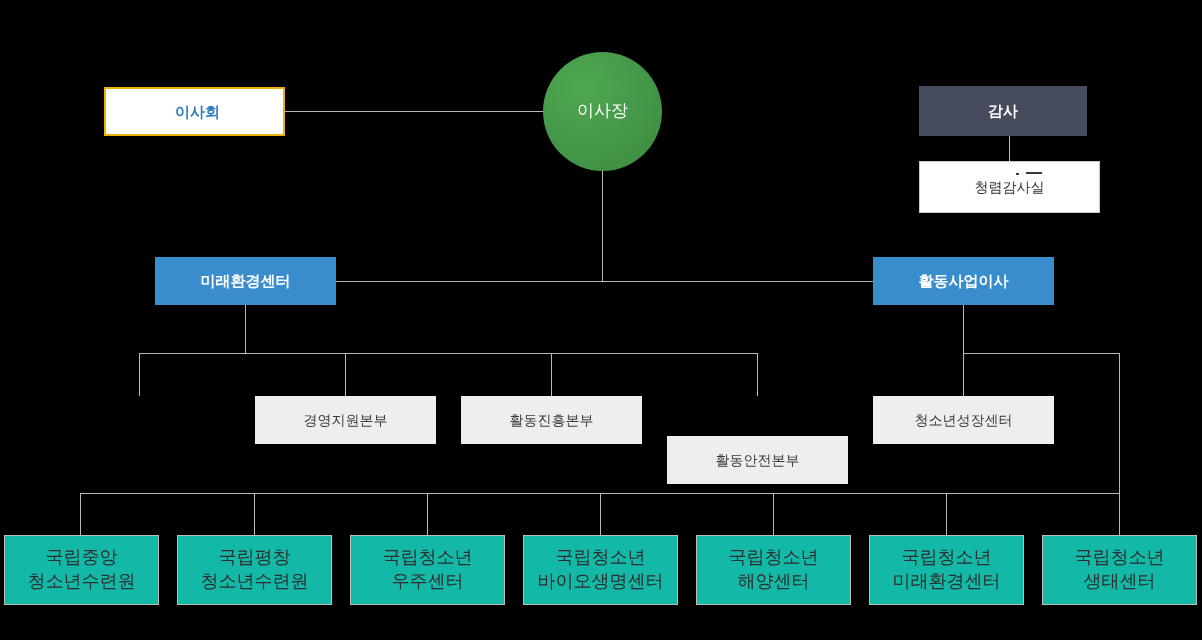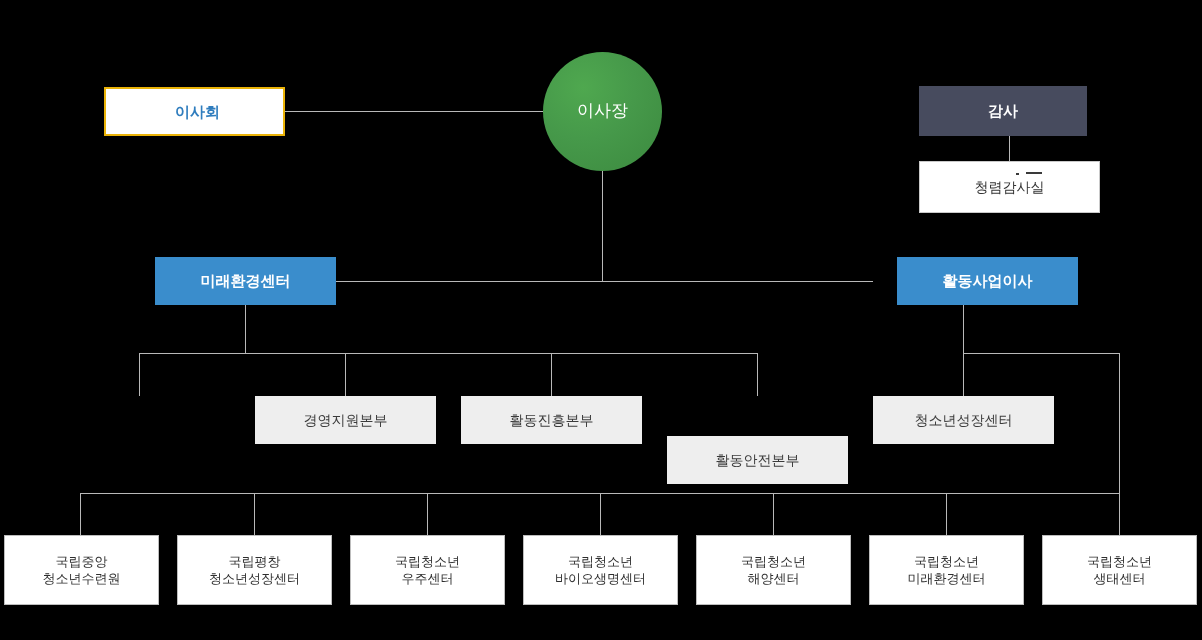--- a/index.html
+++ b/index.html
@@ -79,24 +79,24 @@
   }
   
   .node-dept {
     background: #eeeeee;
     border: 1px solid #eeeeee;
     color: #3b3b3b;
     font-size: 14px;
   }
   
   .node-facility {
-    background: #ffffff;
+    background: #14b8a6;
     border: 1px solid #bdbdbd;
     color: #2e2e2e;
-    font-size: 13px;
+    font-size: 18px;
   }
   
   .artifact { position: absolute; background: #3a3a3a; }
 </style>
 </head>
 <body>
 
 <div id="chart-root">
 
   <div class="line line-h" style="left:285px; top:111px; width:258px;"></div>
@@ -145,21 +145,21 @@
   <div class="node node-audit-office" style="left:919px; top:161px; width:181px; height:52px;">
     <span class="node-label">청렴감사실</span>
     <span class="artifact" style="left:96px; top:11px; width:3px; height:2px;"></span>
     <span class="artifact" style="left:106px; top:10px; width:16px; height:2px;"></span>
   </div>
 
   <div class="node node-director" style="left:155px; top:257px; width:181px; height:48px;">
     <span class="node-label">미래환경센터</span>
   </div>
 
-  <div class="node node-director" style="left:873px; top:257px; width:181px; height:48px;margin-left:24px;">
+  <div class="node node-director" style="left:873px; top:257px; width:181px; height:48px;">
     <span class="node-label">활동사업이사</span>
   </div>
 
   <div class="node node-dept" style="left:255px; top:396px; width:181px; height:48px;">
     <span class="node-label">경영지원본부</span>
   </div>
   <div class="node node-dept" style="left:461px; top:396px; width:181px; height:48px;">
     <span class="node-label">활동진흥본부</span>
   </div>
   <div class="node node-dept" style="left:667px; top:396px; width:181px; height:48px;margin-top:40px;">
@@ -168,21 +168,21 @@
   <div class="node node-dept" style="left:873px; top:396px; width:181px; height:48px;">
     <span class="node-label">청소년성장센터</span>
   </div>
 
   <div class="node node-facility" style="left:4px; top:535px; width:155px; height:70px;">
     <span class="node-label">국립중앙
 청소년수련원</span>
   </div>
   <div class="node node-facility" style="left:177px; top:535px; width:155px; height:70px;">
     <span class="node-label">국립평창
-청소년성장센터</span>
+청소년수련원</span>
   </div>
   <div class="node node-facility" style="left:350px; top:535px; width:155px; height:70px;">
     <span class="node-label">국립청소년
 우주센터</span>
   </div>
   <div class="node node-facility" style="left:523px; top:535px; width:155px; height:70px;">
     <span class="node-label">국립청소년
 바이오생명센터</span>
   </div>
   <div class="node node-facility" style="left:696px; top:535px; width:155px; height:70px;">

